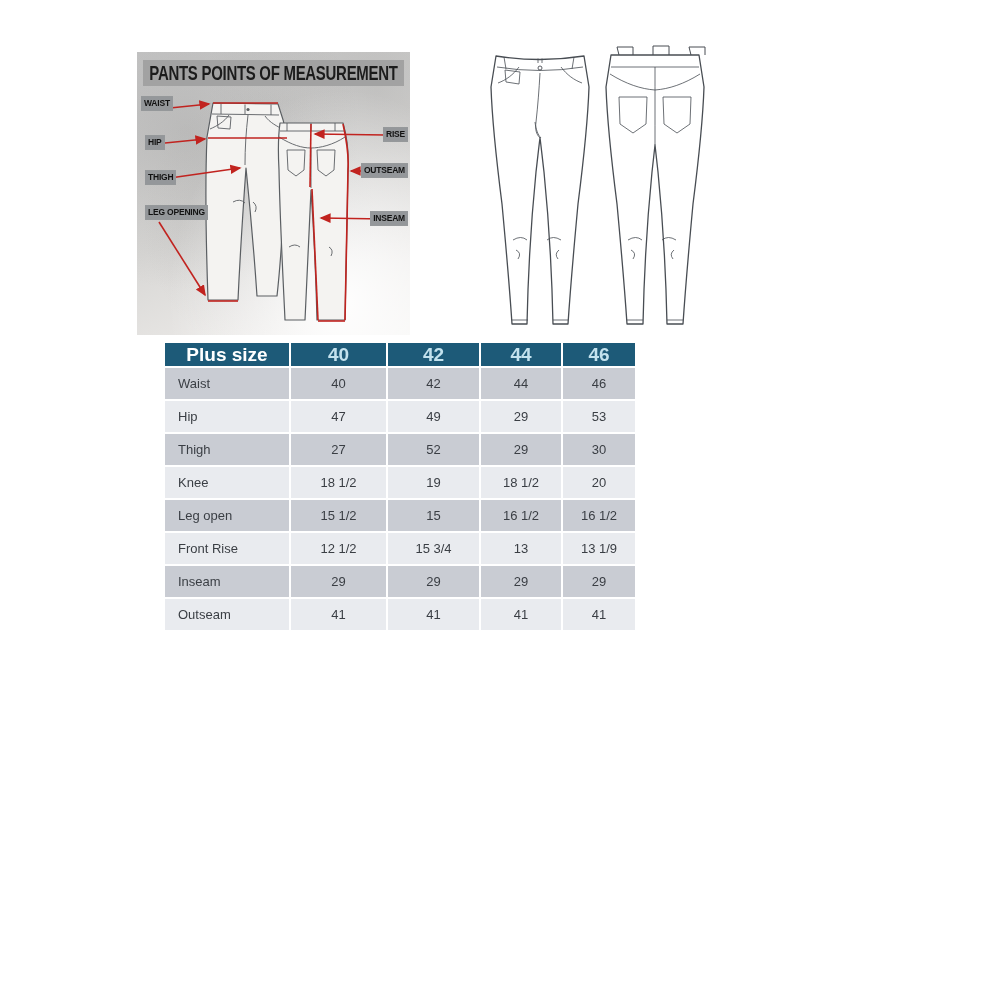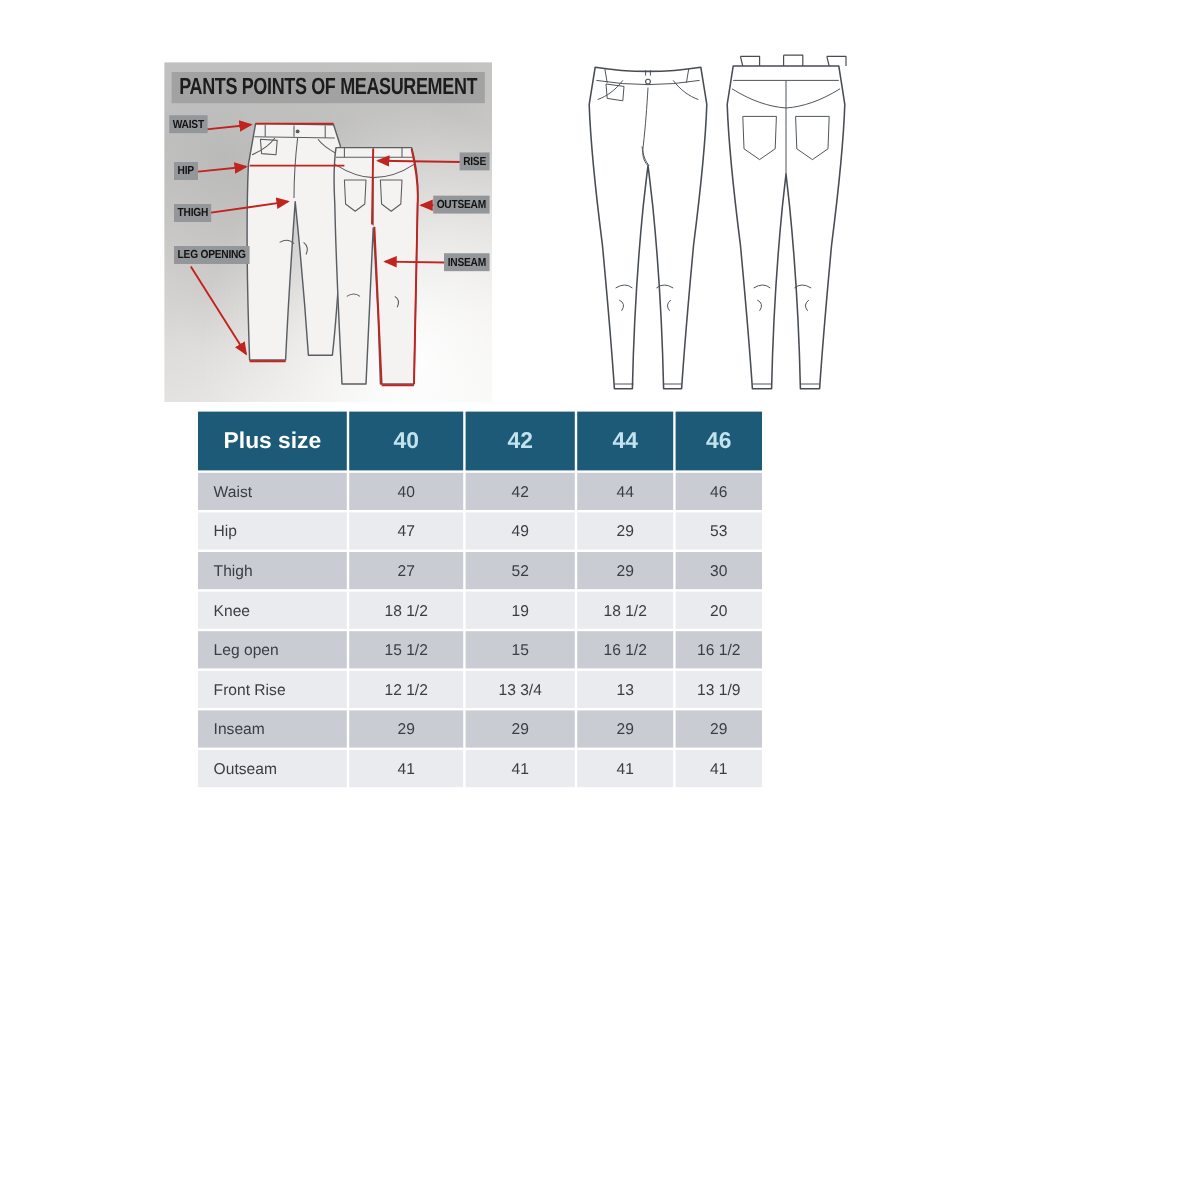--- a/index.html
+++ b/index.html
@@ -30,21 +30,21 @@
 
   
   .size-chart{position:absolute;left:163px;top:341px;border-collapse:separate;
     border-spacing:2px;table-layout:fixed;}
   .size-chart col.c0{width:124px}
   .size-chart col.c1{width:95px}
   .size-chart col.c2{width:91px}
   .size-chart col.c3{width:80px}
   .size-chart col.c4{width:72px}
   .size-chart th{background:#1d5a78;height:23px;font-size:19px;font-weight:700;
-    color:#ffffff;text-align:center;padding:13px;vertical-align:middle;}
+    color:#ffffff;text-align:center;padding:0;vertical-align:middle;}
   .size-chart th.size-col{color:#c3e2ee;font-weight:600;}
   .size-chart td{height:31px;font-size:13px;color:#3a3e44;text-align:center;
     padding:0;vertical-align:middle;}
   .size-chart td.row-label{text-align:left;padding-left:13px;}
   .size-chart tbody tr:nth-child(odd) td{background:#c9ccd3;}
   .size-chart tbody tr:nth-child(even) td{background:#e9ebef;}
 </style>
 </head>
 <body>
 
@@ -211,21 +211,21 @@
       <tr>
         <td class="row-label">Leg open</td>
         <td>15 1/2</td>
         <td>15</td>
         <td>16 1/2</td>
         <td>16 1/2</td>
       </tr>
       <tr>
         <td class="row-label">Front Rise</td>
         <td>12 1/2</td>
-        <td>13 3/4</td>
+        <td>15 3/4</td>
         <td>13</td>
         <td>13 1/9</td>
       </tr>
       <tr>
         <td class="row-label">Inseam</td>
         <td>29</td>
         <td>29</td>
         <td>29</td>
         <td>29</td>
       </tr>

